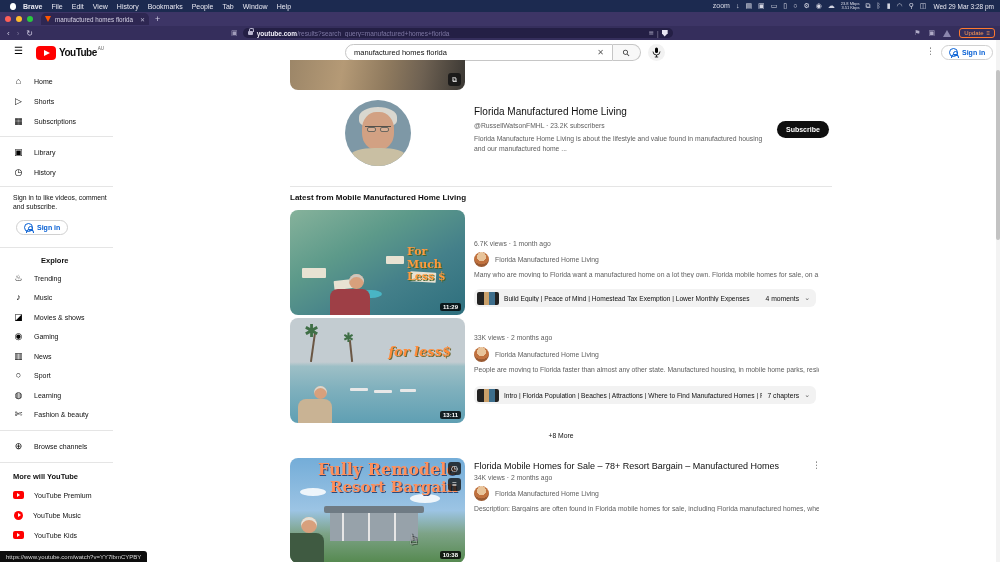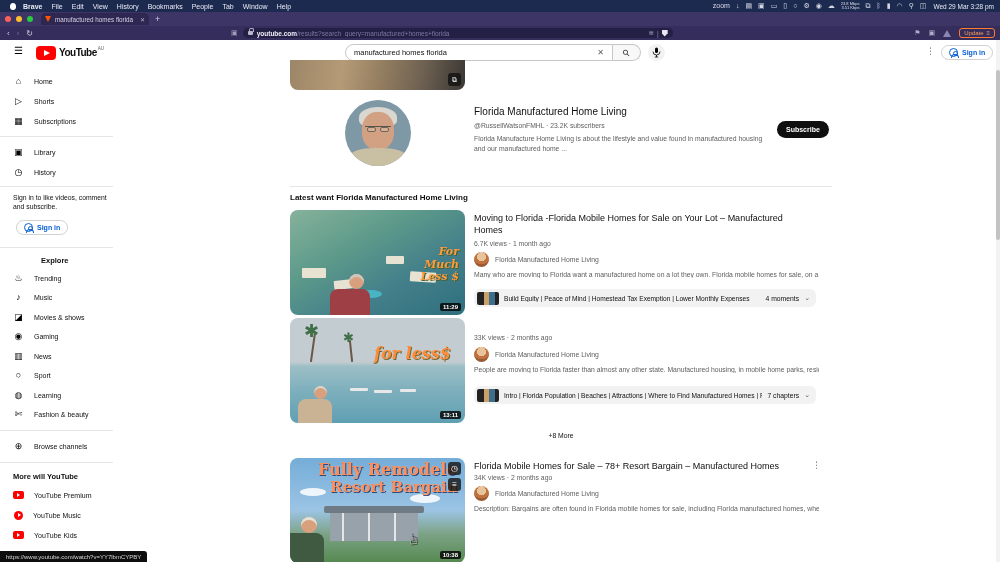--- a/index.html
+++ b/index.html
@@ -101,26 +101,26 @@
 
   .thumb { position:absolute; left:290px; width:175px; height:105px; border-radius:8px; overflow:hidden; }
   .dur { position:absolute; right:4px; bottom:4px; background:rgba(0,0,0,.8); color:#fff; font-size:6px; padding:1px 3px; border-radius:2px; font-weight:bold; }
   .serif { font-family:"DejaVu Serif", serif; font-weight:bold; }
   .person { position:absolute; }
   .person .head { border-radius:50%; background:#d8a07c; margin:0 auto; }
   .person .torso { border-radius:8px 8px 0 0; }
 
   .t1 { background:linear-gradient(150deg,#86b29b 0%,#5d9a8a 35%,#44808a 65%,#2e6f7e 100%); }
   .t1 .l1 { position:absolute; left:7px; top:4px; font-size:21px; color:#ff9a3d; text-shadow:1px 1px 0 #44632f; }
-  .t1 .l2 { position:absolute; right:6px; top:36px; width:52px; text-align:right; font-size:11px; line-height:12.5px; color:#ff9a3d; text-shadow:1px 1px 0 #44632f;font-style:italic; }
+  .t1 .l2 { position:absolute; right:6px; top:36px; width:52px; text-align:left; font-size:11px; line-height:12.5px; color:#ff9a3d; text-shadow:1px 1px 0 #44632f; }
   .t1 .house { position:absolute; background:#e8e2d2; border-radius:1px; }
   .t1 .pool { position:absolute; background:#49b5c4; border-radius:50%; }
   .t2 { background:linear-gradient(#c3ccd1 0%,#c3ccd1 42%,#9dbfc6 46%,#7fb0bd 68%,#5f9fb3 100%); }
   .t2 .l1 { position:absolute; left:38px; top:5px; font-size:17px; color:#ff8c3a; text-shadow:1px 1px 0 #6b6b3a; font-style:italic; }
-  .t2 .l2 { position:absolute; right:14px; top:26px; font-size:16px; color:#ff8c3a; text-shadow:1px 1px 0 #6b6b3a; font-style:italic; }
+  .t2 .l2 { position:absolute; right:14px; top:26px; font-size:13px; color:#ff8c3a; text-shadow:1px 1px 0 #6b6b3a; font-style:italic; }
   .t2 .palm-top { position:absolute; font-size:18px; color:#3f6f46; }
   .t2 .palm-trunk { position:absolute; width:2px; background:#6b5744; }
   .t2 .chair { position:absolute; height:3px; background:#e8e8e8; border-radius:1px; }
   .t3 { background:linear-gradient(#74add8 0%,#9cc4e4 50%,#7da387 72%,#55894f 100%); }
   .t3 .l1 { position:absolute; left:28px; top:2px; font-size:16px; color:#ff8f5a; text-shadow:1px 1px 0 #2e4a7a; }
   .t3 .l2 { position:absolute; left:40px; top:20px; font-size:15px; color:#ff8f5a; text-shadow:1px 1px 0 #2e4a7a; }
   .t3 .roof { position:absolute; left:34px; top:48px; width:100px; height:7px; background:#6f7b84; border-radius:2px; }
   .t3 .wall { position:absolute; left:40px; top:55px; width:88px; height:28px; background:#97a2aa; }
   .t3 .post { position:absolute; top:55px; width:2px; height:28px; background:#e6e6e6; }
   .t3 .cloud { position:absolute; background:rgba(255,255,255,.85); border-radius:50%; }
@@ -344,36 +344,35 @@
           <i></i>
         </span>
       <span class="shirt"></span>
     </div>
     <div class="ch-name">Florida Manufactured Home Living</div>
     <div class="ch-handle">@RussellWatsonFMHL · 23.2K subscribers</div>
     <div class="ch-desc">Florida Manufacture Home Living is about the lifestyle and value found in manufactured housing and our manufactured home ...</div>
     <div class="subscribe">Subscribe</div>
 
     <div class="main-div"></div>
-    <div class="sect-title">Latest want Florida Manufactured Home Living</div>
+    <div class="sect-title">Latest from Mobile Manufactured Home Living</div>
 
     <div class="thumb t1" style="top:170px;">
       <span class="house" style="left:12px; top:58px; width:24px; height:10px;"></span>
       <span class="house" style="left:44px; top:70px; width:20px; height:9px; transform:rotate(-6deg);"></span>
       <span class="house" style="left:120px; top:62px; width:26px; height:10px; transform:rotate(4deg);"></span>
       <span class="house" style="left:96px; top:46px; width:18px; height:8px;"></span>
       <span class="pool" style="left:70px; top:80px; width:22px; height:8px;"></span>
       <span class="serif l2">For Much Less $</span>
       <span class="person" style="left:52px; bottom:0;">
         <span class="head" style="display:block; width:15px; height:15px; box-shadow:inset 0 3px 0 #cfc7bd;"></span>
         <span class="torso" style="display:block; width:40px; height:26px; background:#9e3f46; margin-left:-12px;"></span>
       </span>
       <span class="dur">11:29</span>
     </div>
-    <div class="v-title" style="top:173px;">Moving to Florida -Florida Mobile Homes for Sale on Your Lot – Manufactured Homes</div>
     <div class="v-meta" style="top:200px;">6.7K views · 1 month ago</div>
     <div class="v-chan" style="top:212px;">
       <span class="avatar-sm"></span>
       <span>Florida Manufactured Home Living</span>
     </div>
     <div class="v-desc" style="top:231px;">Many who are moving to Florida want a manufactured home on a lot they own. Florida mobile homes for sale, on a lot you will own ...</div>
     <div class="chapters" style="top:249px;">
       <span class="chap-thumb"></span>
       <span class="chap-text">Build Equity | Peace of Mind | Homestead Tax Exemption | Lower Monthly Expenses</span>
       <span class="chap-count">4 moments</span>

